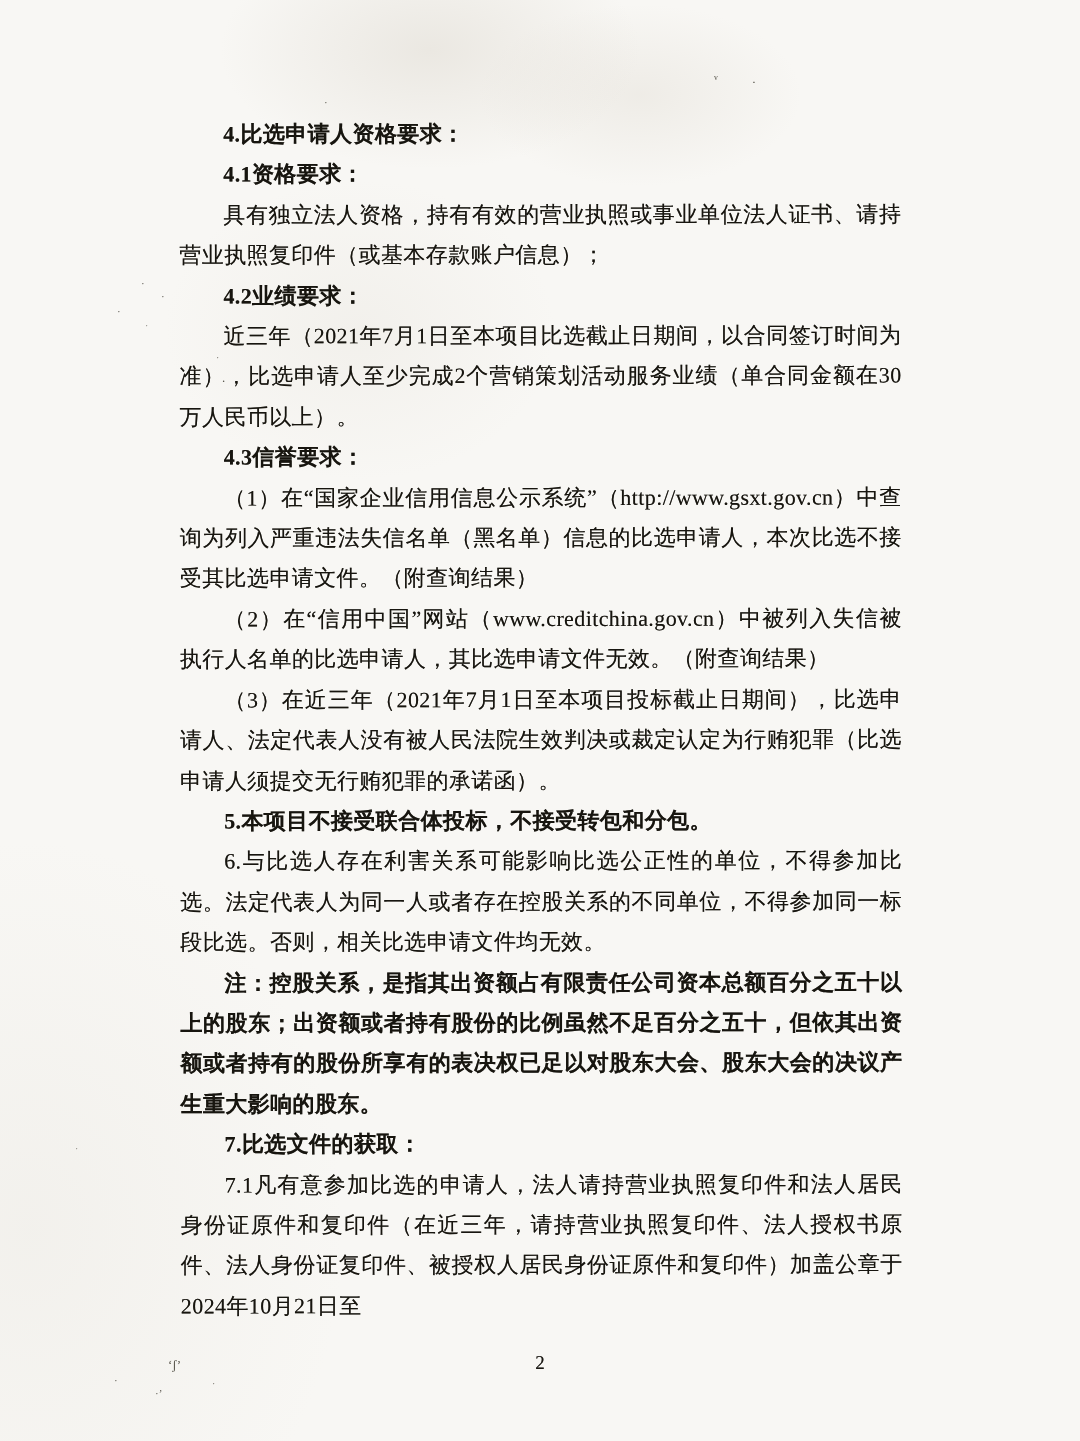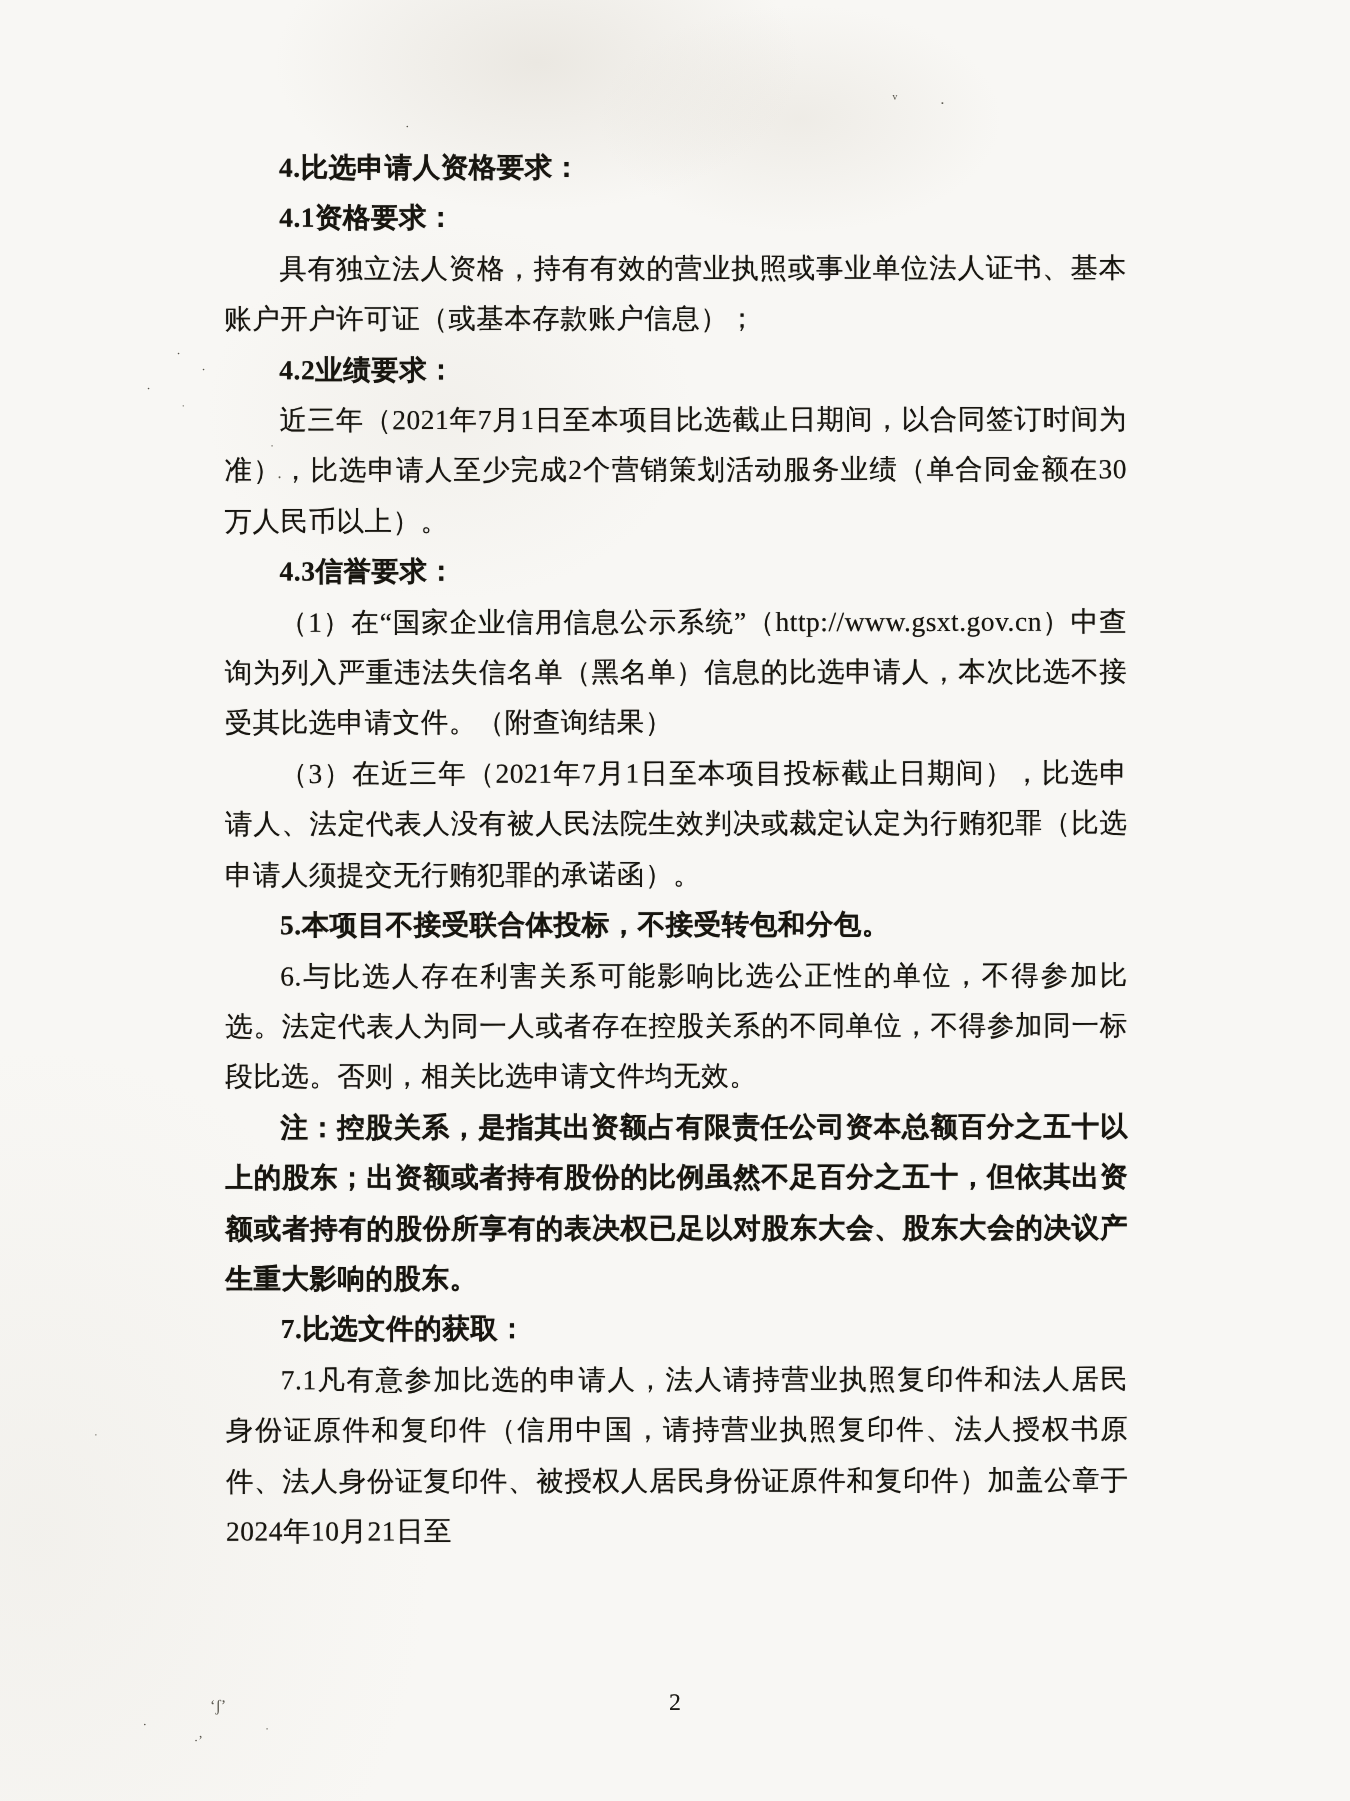--- a/index.html
+++ b/index.html
@@ -68,31 +68,32 @@
   .m14{left:212px;top:1379px;font-size:10px;opacity:.7;}
 </style>
 </head>
 <body>
 
 <div class="page">
 
   <div class="content">
     <p class="para bold">4.比选申请人资格要求：</p>
     <p class="para bold">4.1资格要求：</p>
-    <p class="para">具有独立法人资格，持有有效的营业执照或事业单位法人证书、基本账户开户许可证（或基本存款账户信息）；</p>
+    <p class="para">具有独立法人资格，持有有效的营业执照或事业单位法人证书、请持营业执照复印件（或基本存款账户信息）；</p>
     <p class="para bold">4.2业绩要求：</p>
     <p class="para">近三年（2021年7月1日至本项目比选截止日期间，以合同签订时间为准），比选申请人至少完成2个营销策划活动服务业绩（单合同金额在30万人民币以上）。</p>
     <p class="para bold">4.3信誉要求：</p>
     <p class="para">（1）在“国家企业信用信息公示系统”（http://www.gsxt.gov.cn）中查询为列入严重违法失信名单（黑名单）信息的比选申请人，本次比选不接受其比选申请文件。（附查询结果）</p>
+    <p class="para">（2）在“信用中国”网站（www.creditchina.gov.cn）中被列入失信被执行人名单的比选申请人，其比选申请文件无效。（附查询结果）</p>
     <p class="para">（3）在近三年（2021年7月1日至本项目投标截止日期间），比选申请人、法定代表人没有被人民法院生效判决或裁定认定为行贿犯罪（比选申请人须提交无行贿犯罪的承诺函）。</p>
     <p class="para bold">5.本项目不接受联合体投标，不接受转包和分包。</p>
     <p class="para">6.与比选人存在利害关系可能影响比选公正性的单位，不得参加比选。法定代表人为同一人或者存在控股关系的不同单位，不得参加同一标段比选。否则，相关比选申请文件均无效。</p>
     <p class="para bold">注：控股关系，是指其出资额占有限责任公司资本总额百分之五十以上的股东；出资额或者持有股份的比例虽然不足百分之五十，但依其出资额或者持有的股份所享有的表决权已足以对股东大会、股东大会的决议产生重大影响的股东。</p>
     <p class="para bold">7.比选文件的获取：</p>
-    <p class="para">7.1凡有意参加比选的申请人，法人请持营业执照复印件和法人居民身份证原件和复印件（信用中国，请持营业执照复印件、法人授权书原件、法人身份证复印件、被授权人居民身份证原件和复印件）加盖公章于2024年10月21日至</p>
+    <p class="para">7.1凡有意参加比选的申请人，法人请持营业执照复印件和法人居民身份证原件和复印件（在近三年，请持营业执照复印件、法人授权书原件、法人身份证复印件、被授权人居民身份证原件和复印件）加盖公章于2024年10月21日至</p>
   </div>
 
   <div class="pagenum">2</div>
 
   <span class="mark m1">ᵛ</span>
   <span class="mark m2">ᐧ</span>
   <span class="mark m3">·</span>
   <span class="mark m4">·</span>
   <span class="mark m5">·</span>
   <span class="mark m6">·</span>

